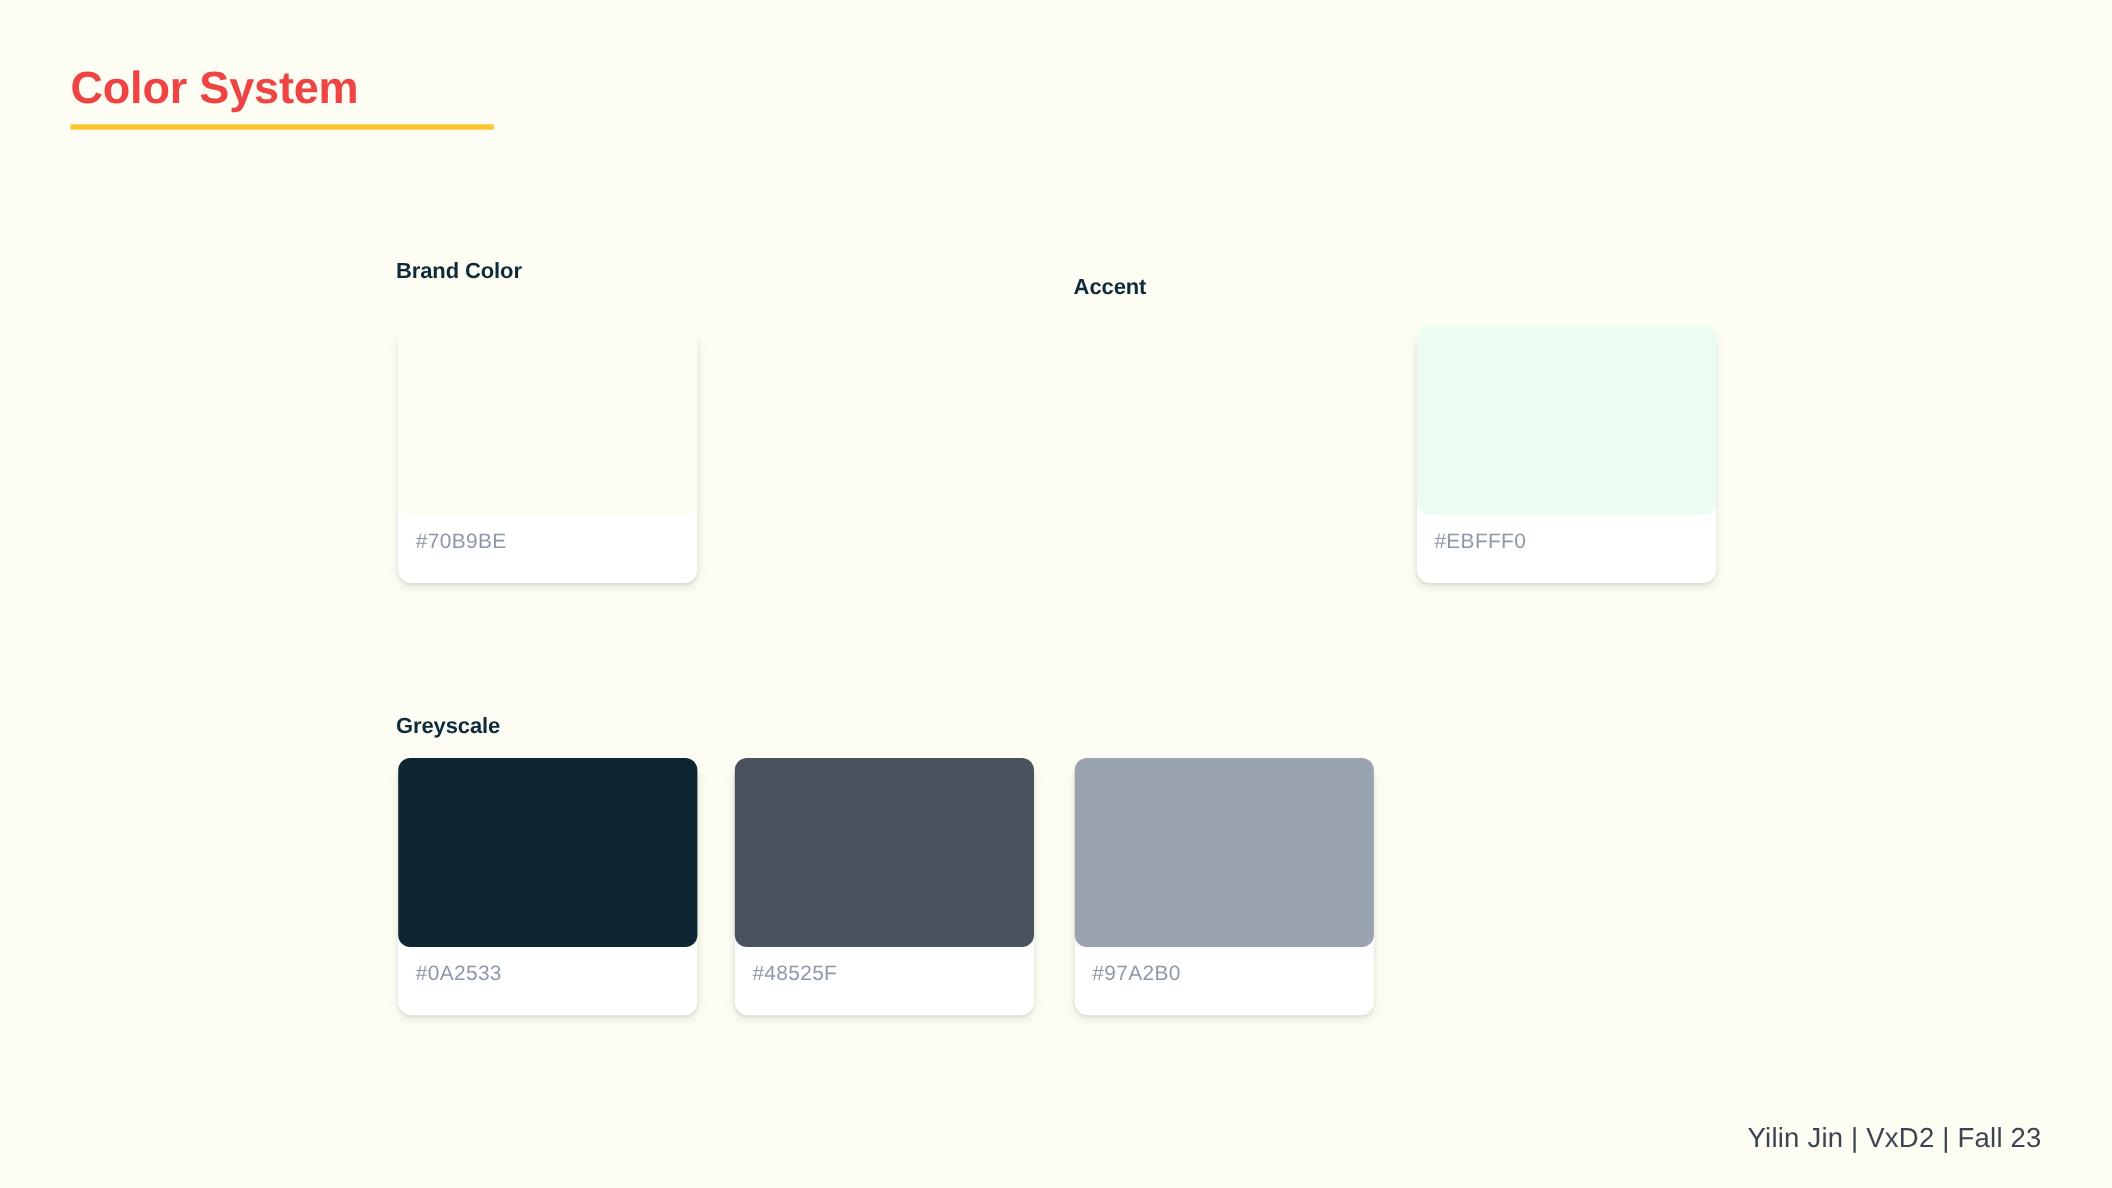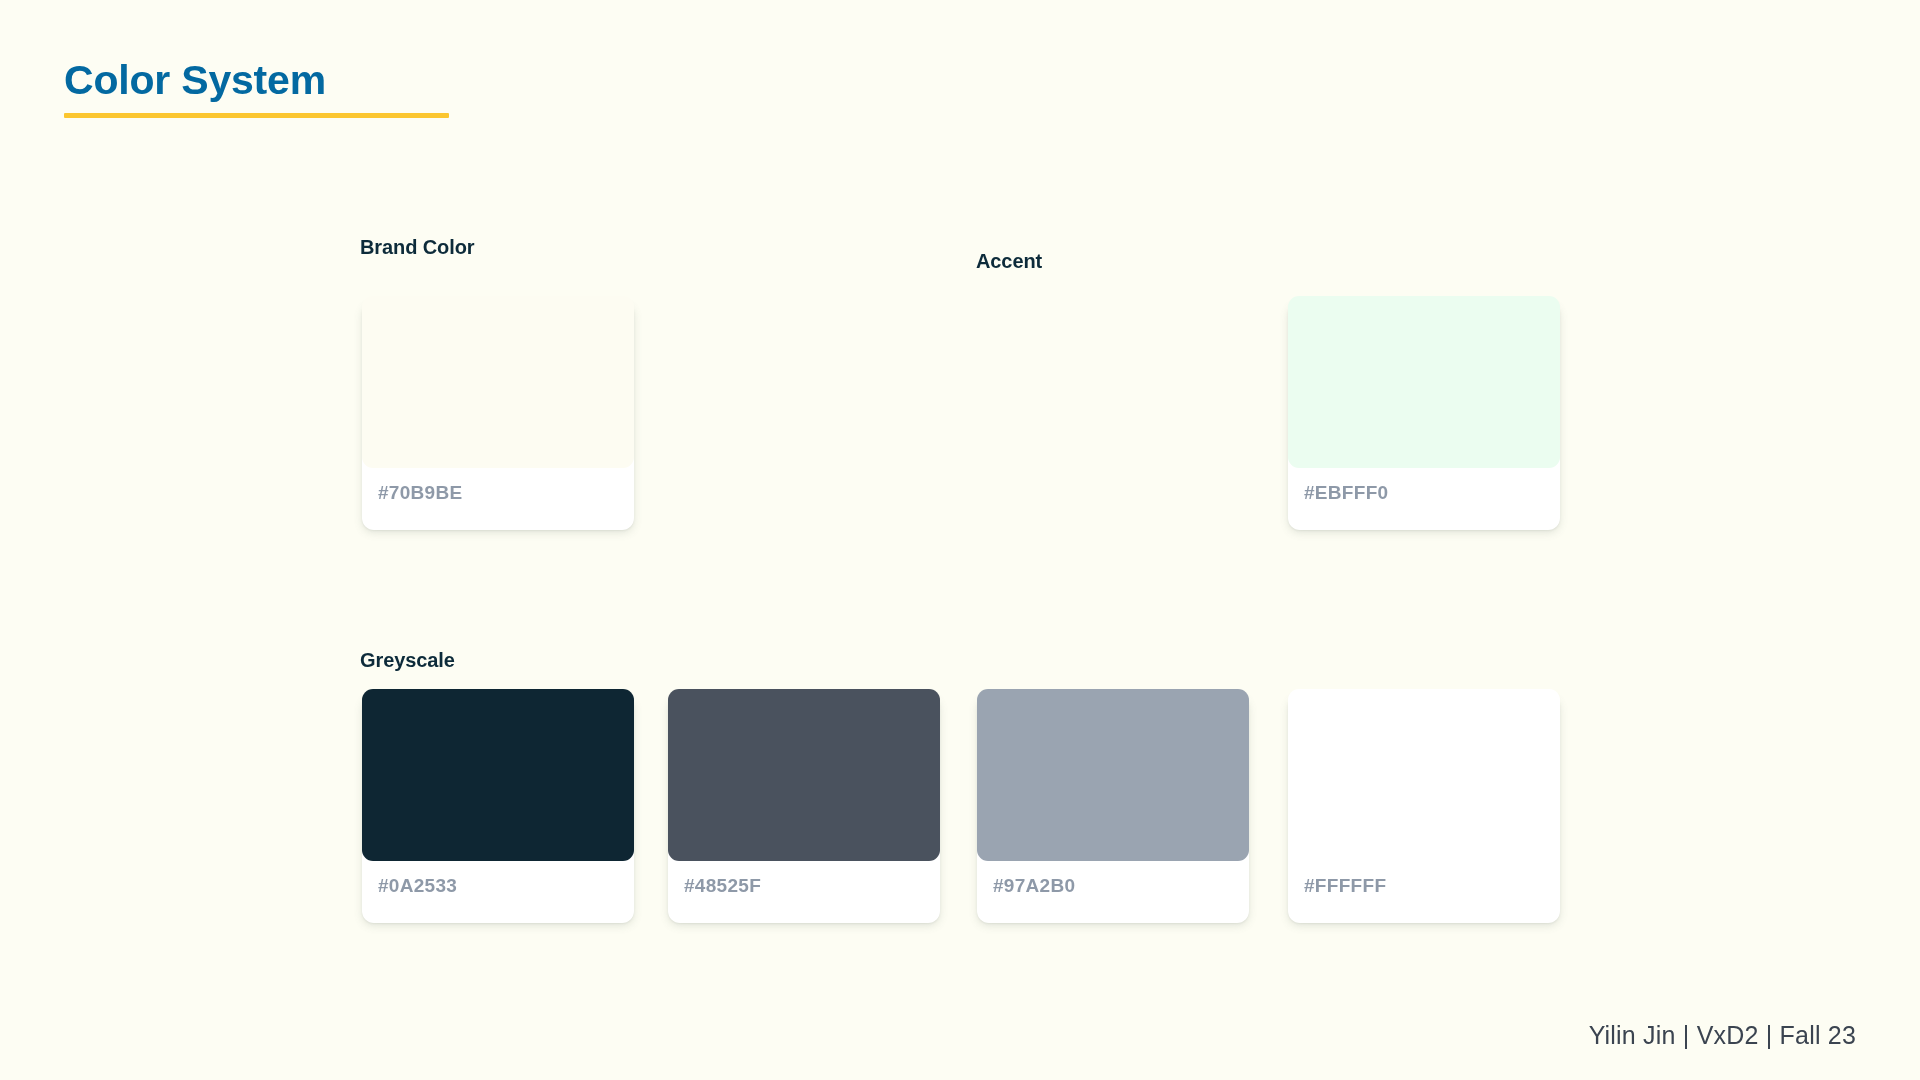--- a/index.html
+++ b/index.html
@@ -46,21 +46,20 @@
     left:0; top:-6px;
     width:272px; height:172px;
     border-radius:11px;
   }
   .swatch-hex {
     position:absolute;
     left:16px; bottom:26px;
     font-size:19px; color:#8E99A8;
     letter-spacing:0.3px;
     font-family:"Liberation Sans", sans-serif;
-    font-weight:bold;
   }
 
   
   .row-1 { top:302px; }
   .row-2 { top:695px; }
   .col-1 { left:362px; }
   .col-2 { left:668px; }
   .col-3 { left:977px; }
   .col-4 { left:1288px; }
 
@@ -70,21 +69,21 @@
     font-size:25px; color:#3B4450;
     letter-spacing:0.2px;
   }
 </style>
 </head>
 <body>
 
 <div class="page" style="background: rgb(253, 253, 243);">
 
   <div class="title-block">
-    <div class="page-title" style="color: #0369a1;">Color System</div>
+    <div class="page-title" style="color: #ef4444;">Color System</div>
     <div class="title-rule" style="background: rgb(251, 198, 47);"></div>
   </div>
 
   <div class="section-label" id="label-brand">Brand Color</div>
   <div class="section-label" id="label-accent">Accent</div>
   <div class="section-label" id="label-greyscale">Greyscale</div>
 
   <div class="swatch-card row-1 col-1">
     <div class="swatch-chip" style="background: rgb(253, 252, 242);"></div>
     <div class="swatch-hex">#70B9BE</div>
@@ -99,20 +98,16 @@
     <div class="swatch-hex">#0A2533</div>
   </div>
   <div class="swatch-card row-2 col-2">
     <div class="swatch-chip" style="background: rgb(74, 82, 94);"></div>
     <div class="swatch-hex">#48525F</div>
   </div>
   <div class="swatch-card row-2 col-3">
     <div class="swatch-chip" style="background: rgb(154, 164, 177);"></div>
     <div class="swatch-hex">#97A2B0</div>
   </div>
-  <div class="swatch-card row-2 col-4">
-    <div class="swatch-chip" style="background: rgb(255, 255, 255);"></div>
-    <div class="swatch-hex">#FFFFFF</div>
-  </div>
 
   <div class="footer">Yilin Jin | VxD2 | Fall 23</div>
 
 </div>
 
 </body></html>

